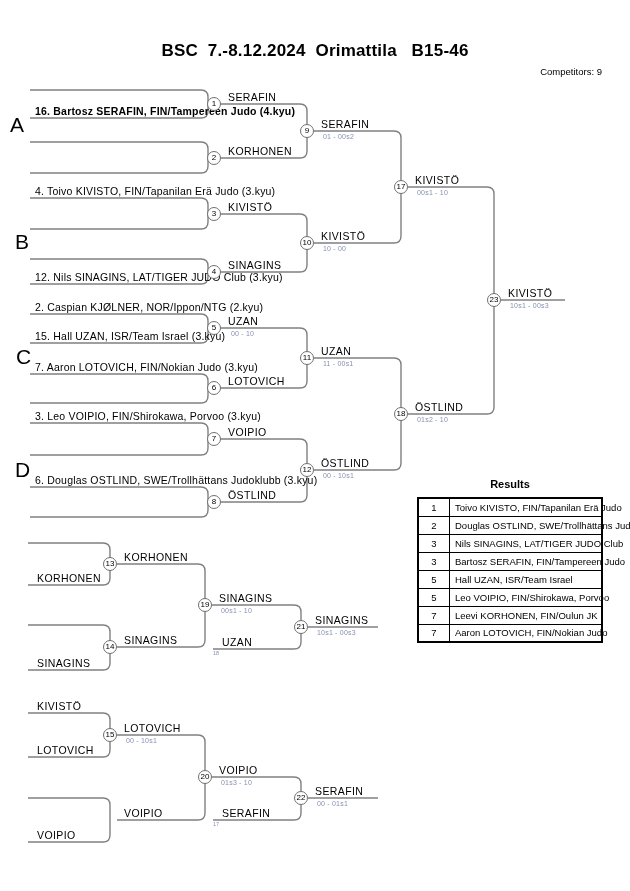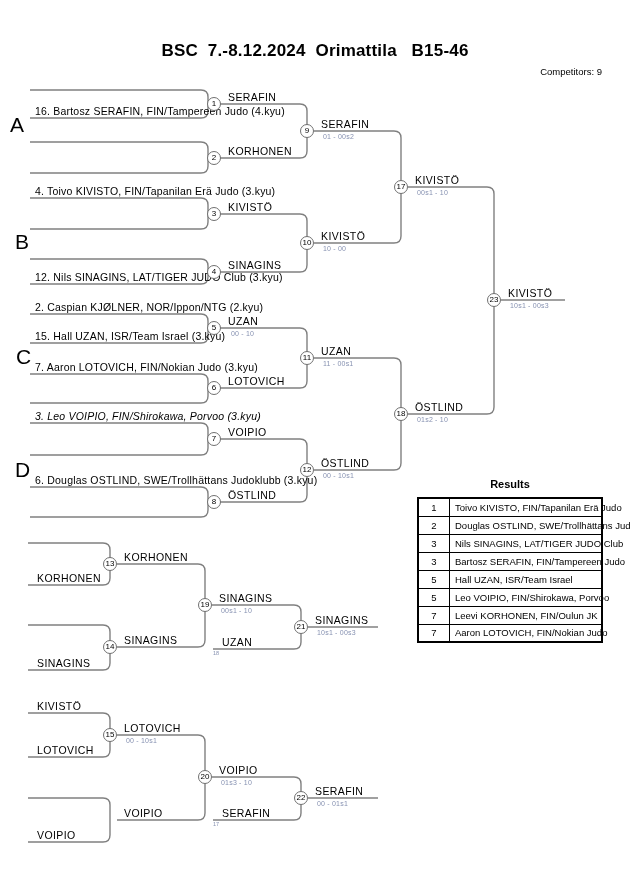--- a/index.html
+++ b/index.html
@@ -67,27 +67,27 @@
   </svg>
 
   <div class="abs title">BSC  7.-8.12.2024  Orimattila   B15-46</div>
   <div class="abs competitors">Competitors: 9</div>
 
   <div class="abs grp" style="left:10px;top:114px;">A</div>
   <div class="abs grp" style="left:15px;top:231px;">B</div>
   <div class="abs grp" style="left:16px;top:346px;">C</div>
   <div class="abs grp" style="left:15px;top:459px;">D</div>
 
-  <div class="abs entry" style="left:35px;top:106px;">16. Bartosz SERAFIN, FIN/Tampereen Judo (4.kyu)</div>
+  <div class="abs entry" style="left:35px;top:106px;font-weight:bold;">16. Bartosz SERAFIN, FIN/Tampereen Judo (4.kyu)</div>
   <div class="abs entry" style="left:35px;top:186px;">4. Toivo KIVISTO, FIN/Tapanilan Erä Judo (3.kyu)</div>
   <div class="abs entry" style="left:35px;top:272px;">12. Nils SINAGINS, LAT/TIGER JUDO Club (3.kyu)</div>
   <div class="abs entry" style="left:35px;top:302px;">2. Caspian KJØLNER, NOR/Ippon/NTG (2.kyu)</div>
   <div class="abs entry" style="left:35px;top:331px;">15. Hall UZAN, ISR/Team Israel (3.kyu)</div>
   <div class="abs entry" style="left:35px;top:362px;">7. Aaron LOTOVICH, FIN/Nokian Judo (3.kyu)</div>
-  <div class="abs entry" style="left:35px;top:411px;font-style:italic;">3. Leo VOIPIO, FIN/Shirokawa, Porvoo (3.kyu)</div>
+  <div class="abs entry" style="left:35px;top:411px;">3. Leo VOIPIO, FIN/Shirokawa, Porvoo (3.kyu)</div>
   <div class="abs entry" style="left:35px;top:475px;">6. Douglas OSTLIND, SWE/Trollhättans Judoklubb (3.kyu)</div>
 
   <div class="abs win" style="left:228px;top:92px;">SERAFIN</div>
   <div class="abs win" style="left:228px;top:146px;">KORHONEN</div>
   <div class="abs win" style="left:228px;top:202px;">KIVISTÖ</div>
   <div class="abs win" style="left:228px;top:260px;">SINAGINS</div>
   <div class="abs win" style="left:228px;top:316px;">UZAN</div>
   <div class="abs win" style="left:228px;top:376px;">LOTOVICH</div>
   <div class="abs win" style="left:228px;top:427px;">VOIPIO</div>
   <div class="abs win" style="left:228px;top:490px;">ÖSTLIND</div>

